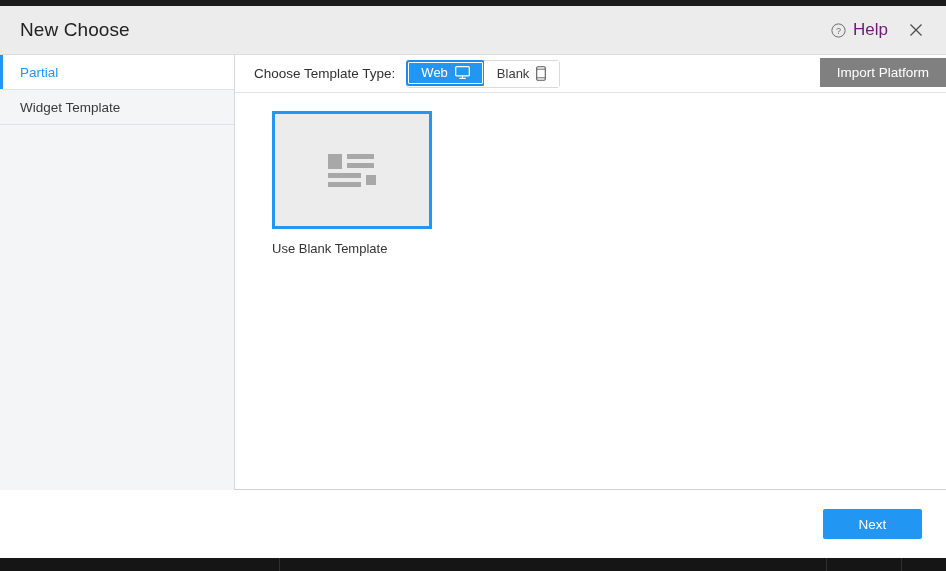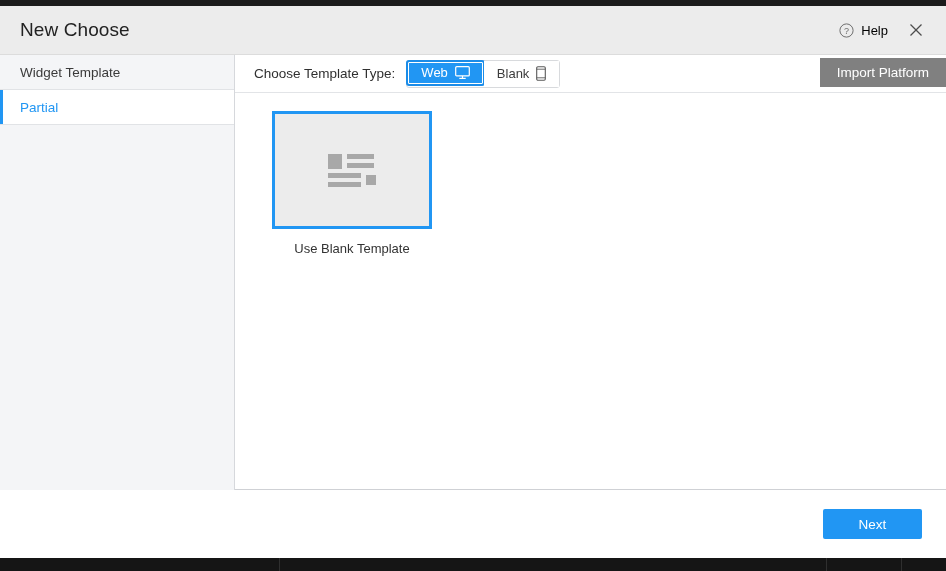--- a/index.html
+++ b/index.html
@@ -74,22 +74,22 @@
     margin-right: 14px;
   }
   .help-btn {
     display: flex;
     align-items: center;
     gap: 7px;
     padding: 4px 6px;
     cursor: pointer;
   }
   .help-label {
-    font-size: 13px;
-    color: #000000;
+    font-size: 17px;
+    color: #701a75;
   }
   .icon-svg { display: block; }
   .close-btn {
     padding: 5px 9px;
     cursor: pointer;
     display: flex;
     align-items: center;
   }
 
   
@@ -217,21 +217,20 @@
     height: 118px;
     background: #ececec;
     border: 3px solid #2196f3;
     box-sizing: border-box;
     display: flex;
     align-items: center;
     justify-content: center;
   }
   .template-caption {
     margin-top: 12px;
-    text-align: center;
     font-size: 13px;
     color: #333333;
   }
 
   
   .ph {
     width: 48px;
   }
   .ph-row {
     display: flex;
@@ -300,25 +299,25 @@
             <line x1="12.5" y1="1.5" x2="1.5" y2="12.5" stroke="#4d4d4d" stroke-width="1.3"></line>
           </svg>
         </span>
       </div>
     </div>
   </div>
 
   <div class="dialog-body">
 
     <div class="sidebar">
+      <div class="side-item active">
+        <span>Partial</span>
+      </div>
       <div class="side-item">
         <span>Widget Template</span>
-      </div>
-      <div class="side-item active">
-        <span>Partial</span>
       </div>
     </div>
 
     <div class="content">
 
       <div class="toolbar">
         <span class="toolbar-label">Choose Template Type:</span>
 
         <div class="segmented">
           <div class="seg selected">

